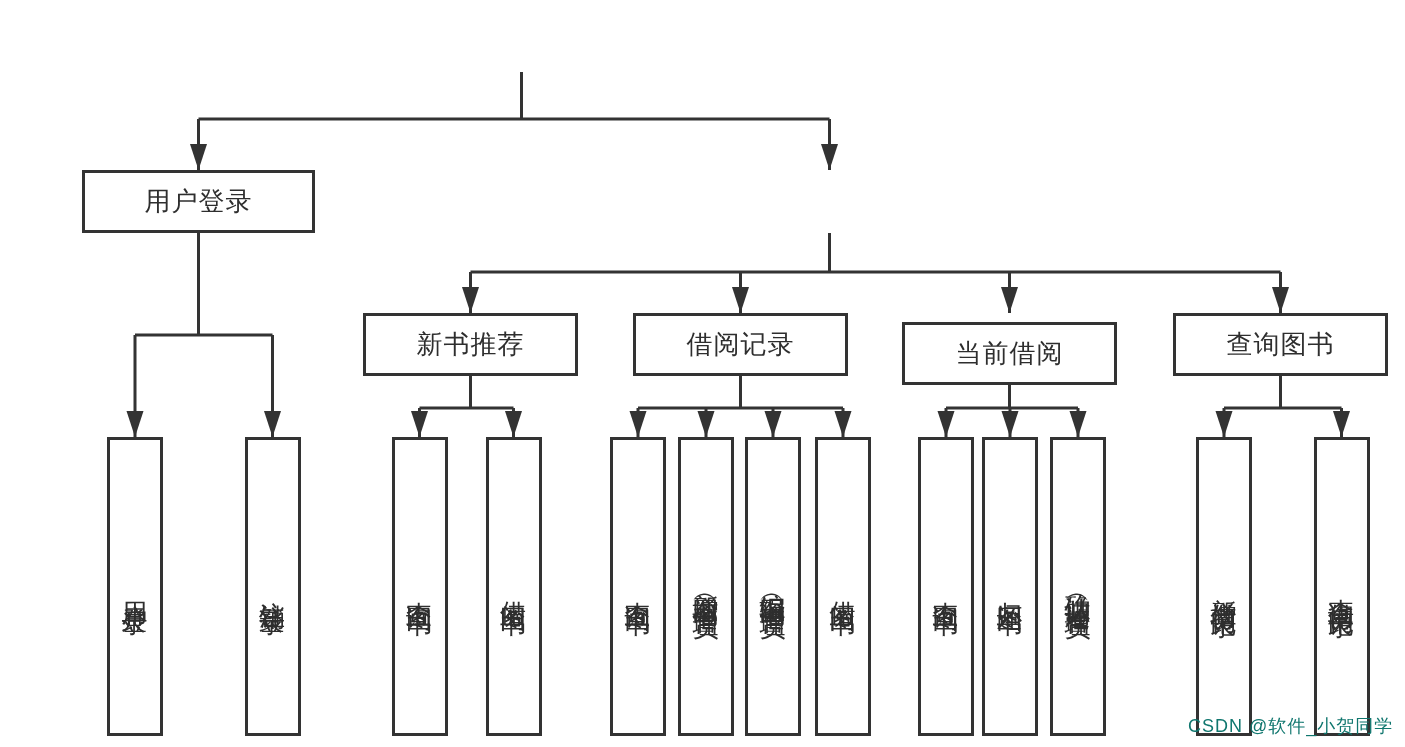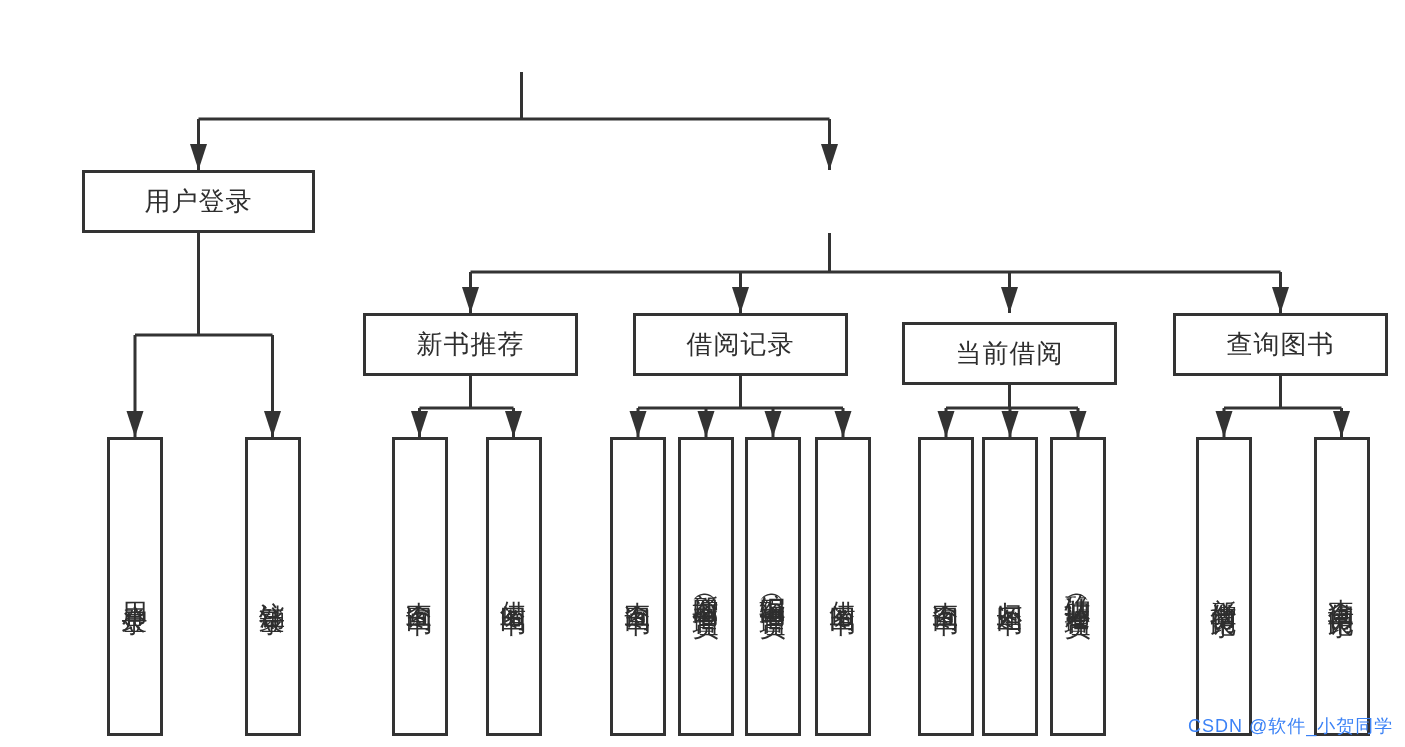--- a/index.html
+++ b/index.html
@@ -28,21 +28,21 @@
     writing-mode:vertical-rl; text-orientation:mixed;
     line-height:1; font-size:26px; letter-spacing:3px;
   }
   .u1 { left:107px; }    .u2 { left:244.5px; }
   .n1 { left:391.5px; }  .n2 { left:485.5px; }
   .b1 { left:610px; }    .b2 { left:678px; }   .b3 { left:745px; }   .b4 { left:815px; }
   .c1 { left:918px; }    .c2 { left:982px; }   .c3 { left:1050px; }
   .r1 { left:1196px; }   .r2 { left:1313.5px; }
   .watermark {
     position:absolute; left:1188px; top:714px;
-    font-size:18px; color:#3b82f6; letter-spacing:1px; white-space:nowrap;
+    font-size:18px; color:#0f766e; letter-spacing:1px; white-space:nowrap;
   }
 </style>
 </head>
 <body>
 
 <div class="stage">
 
   <svg class="wires" viewBox="0 0 1405 747" xmlns="http://www.w3.org/2000/svg" aria-hidden="true">
     <path d="
       M521.5,72 V119 M198.5,119 H829.5 M198.5,119 V170 M829.5,119 V170

